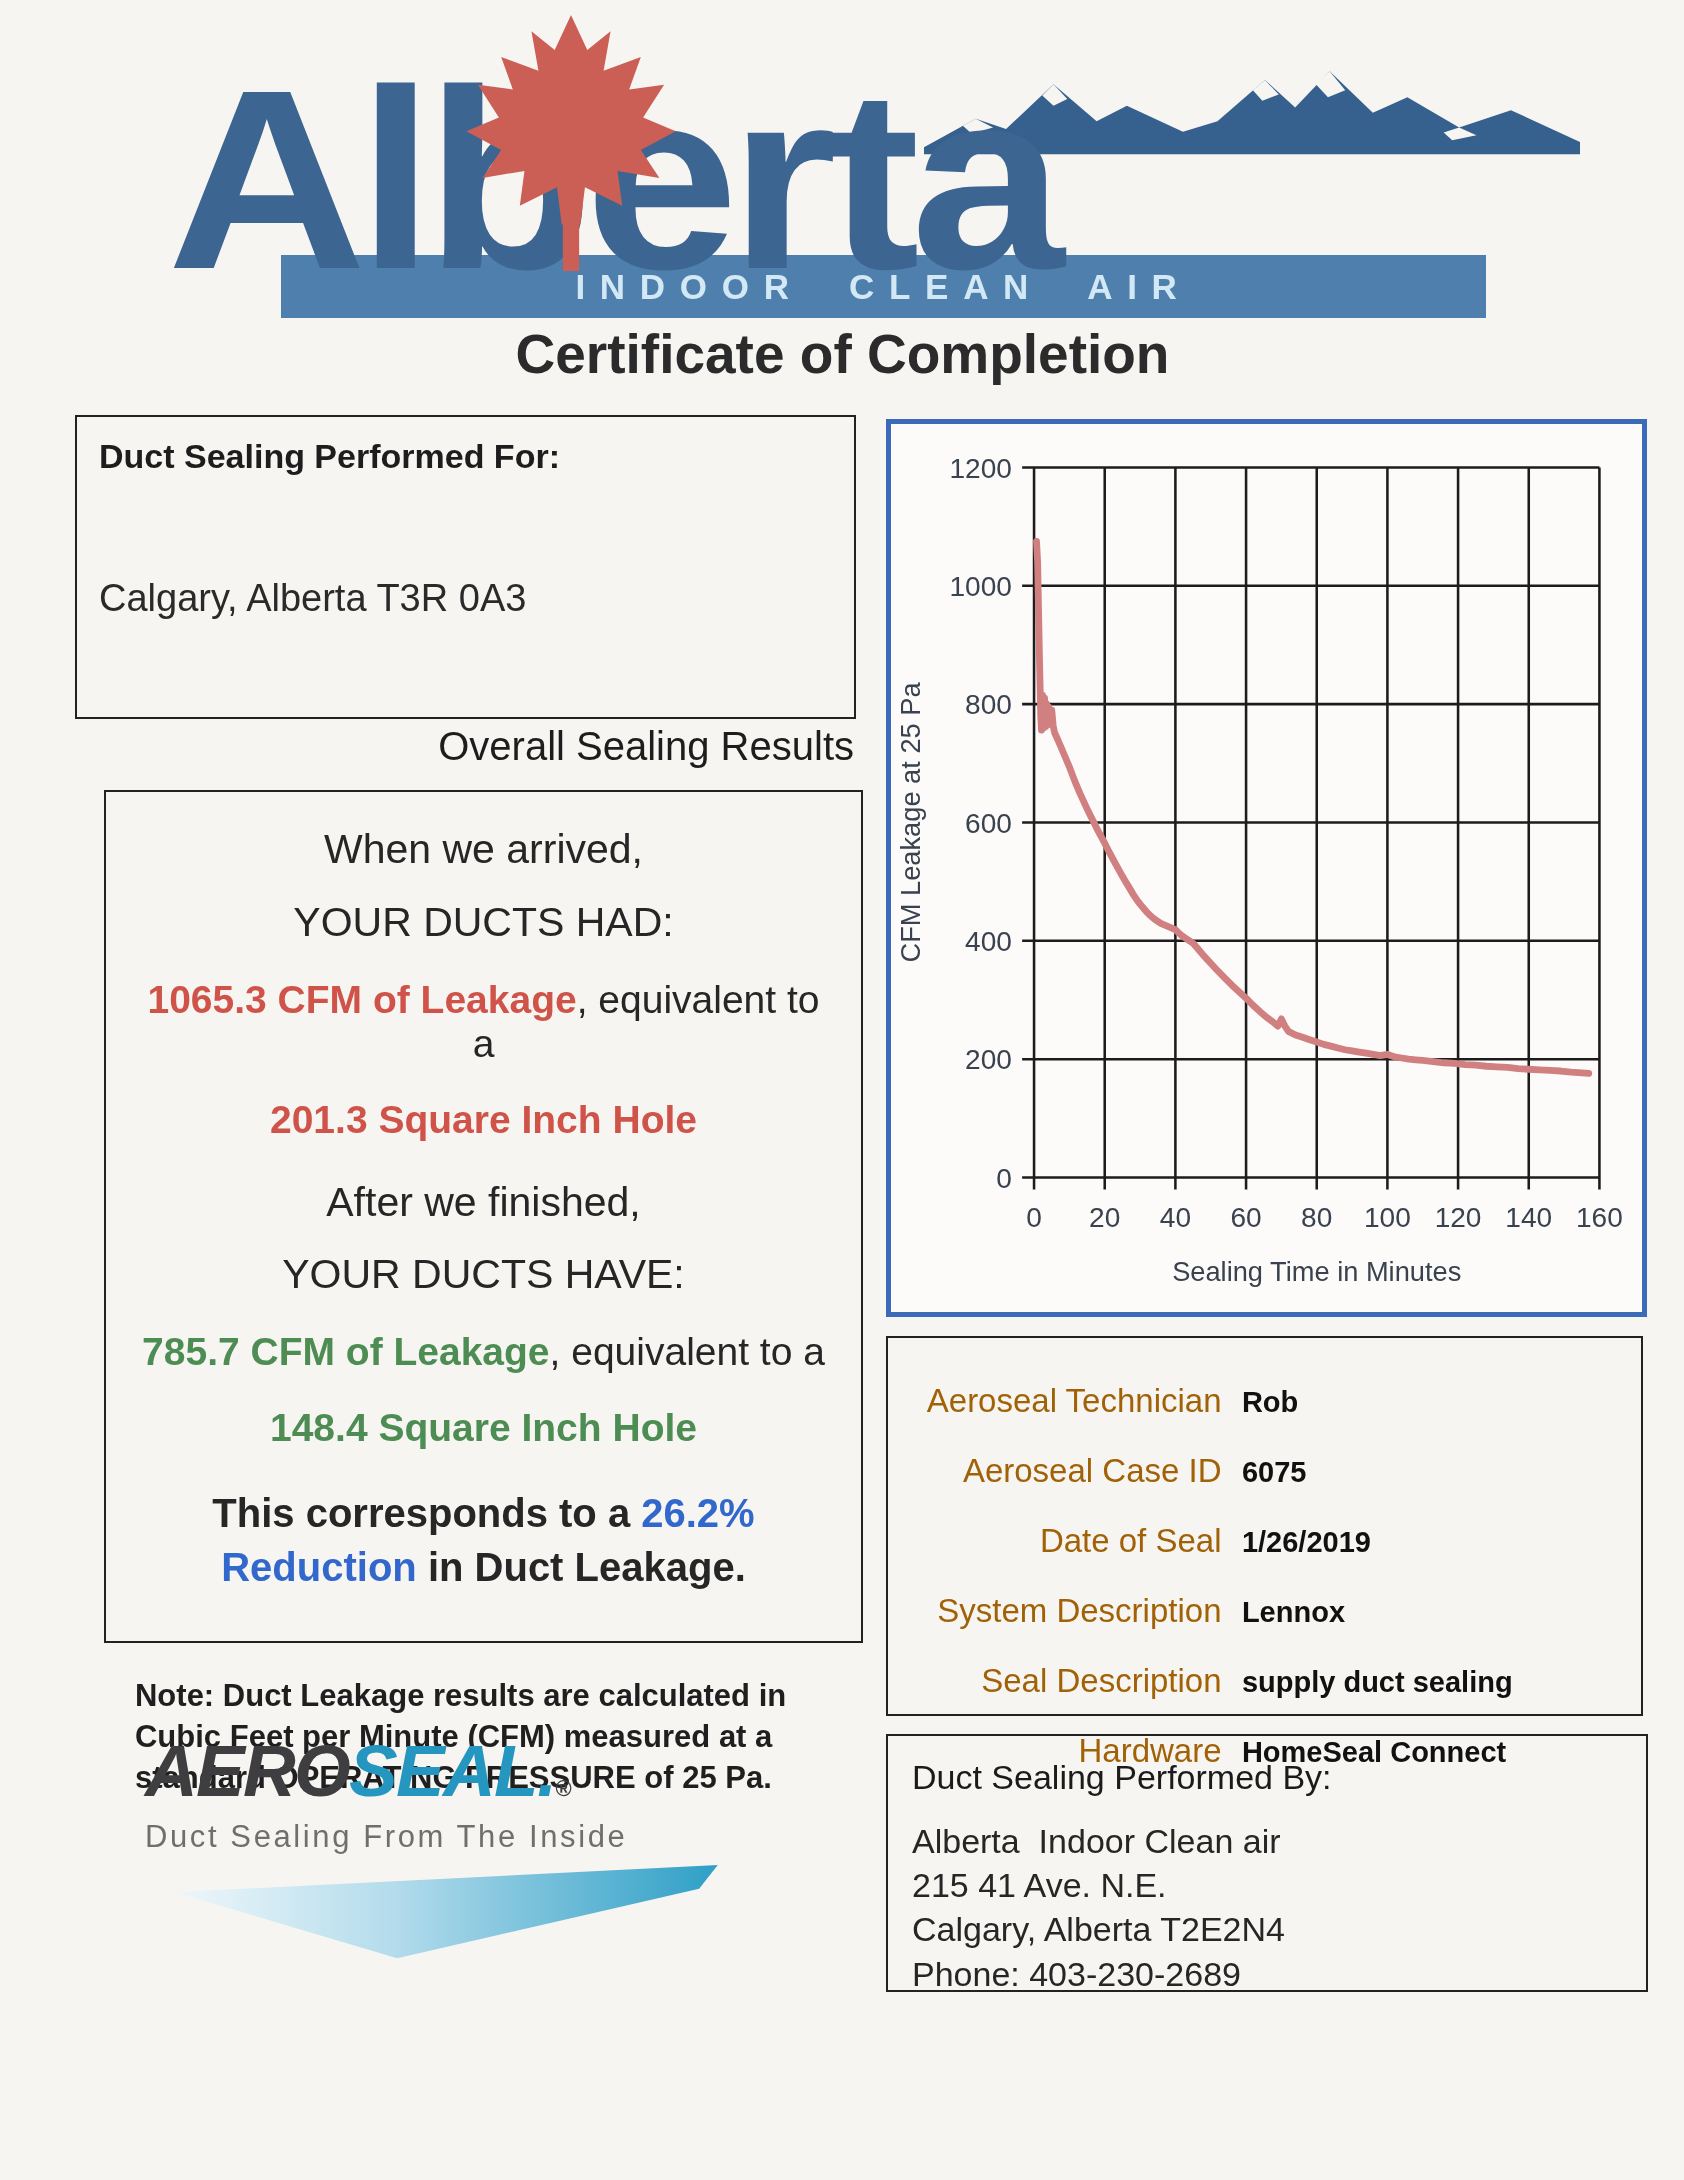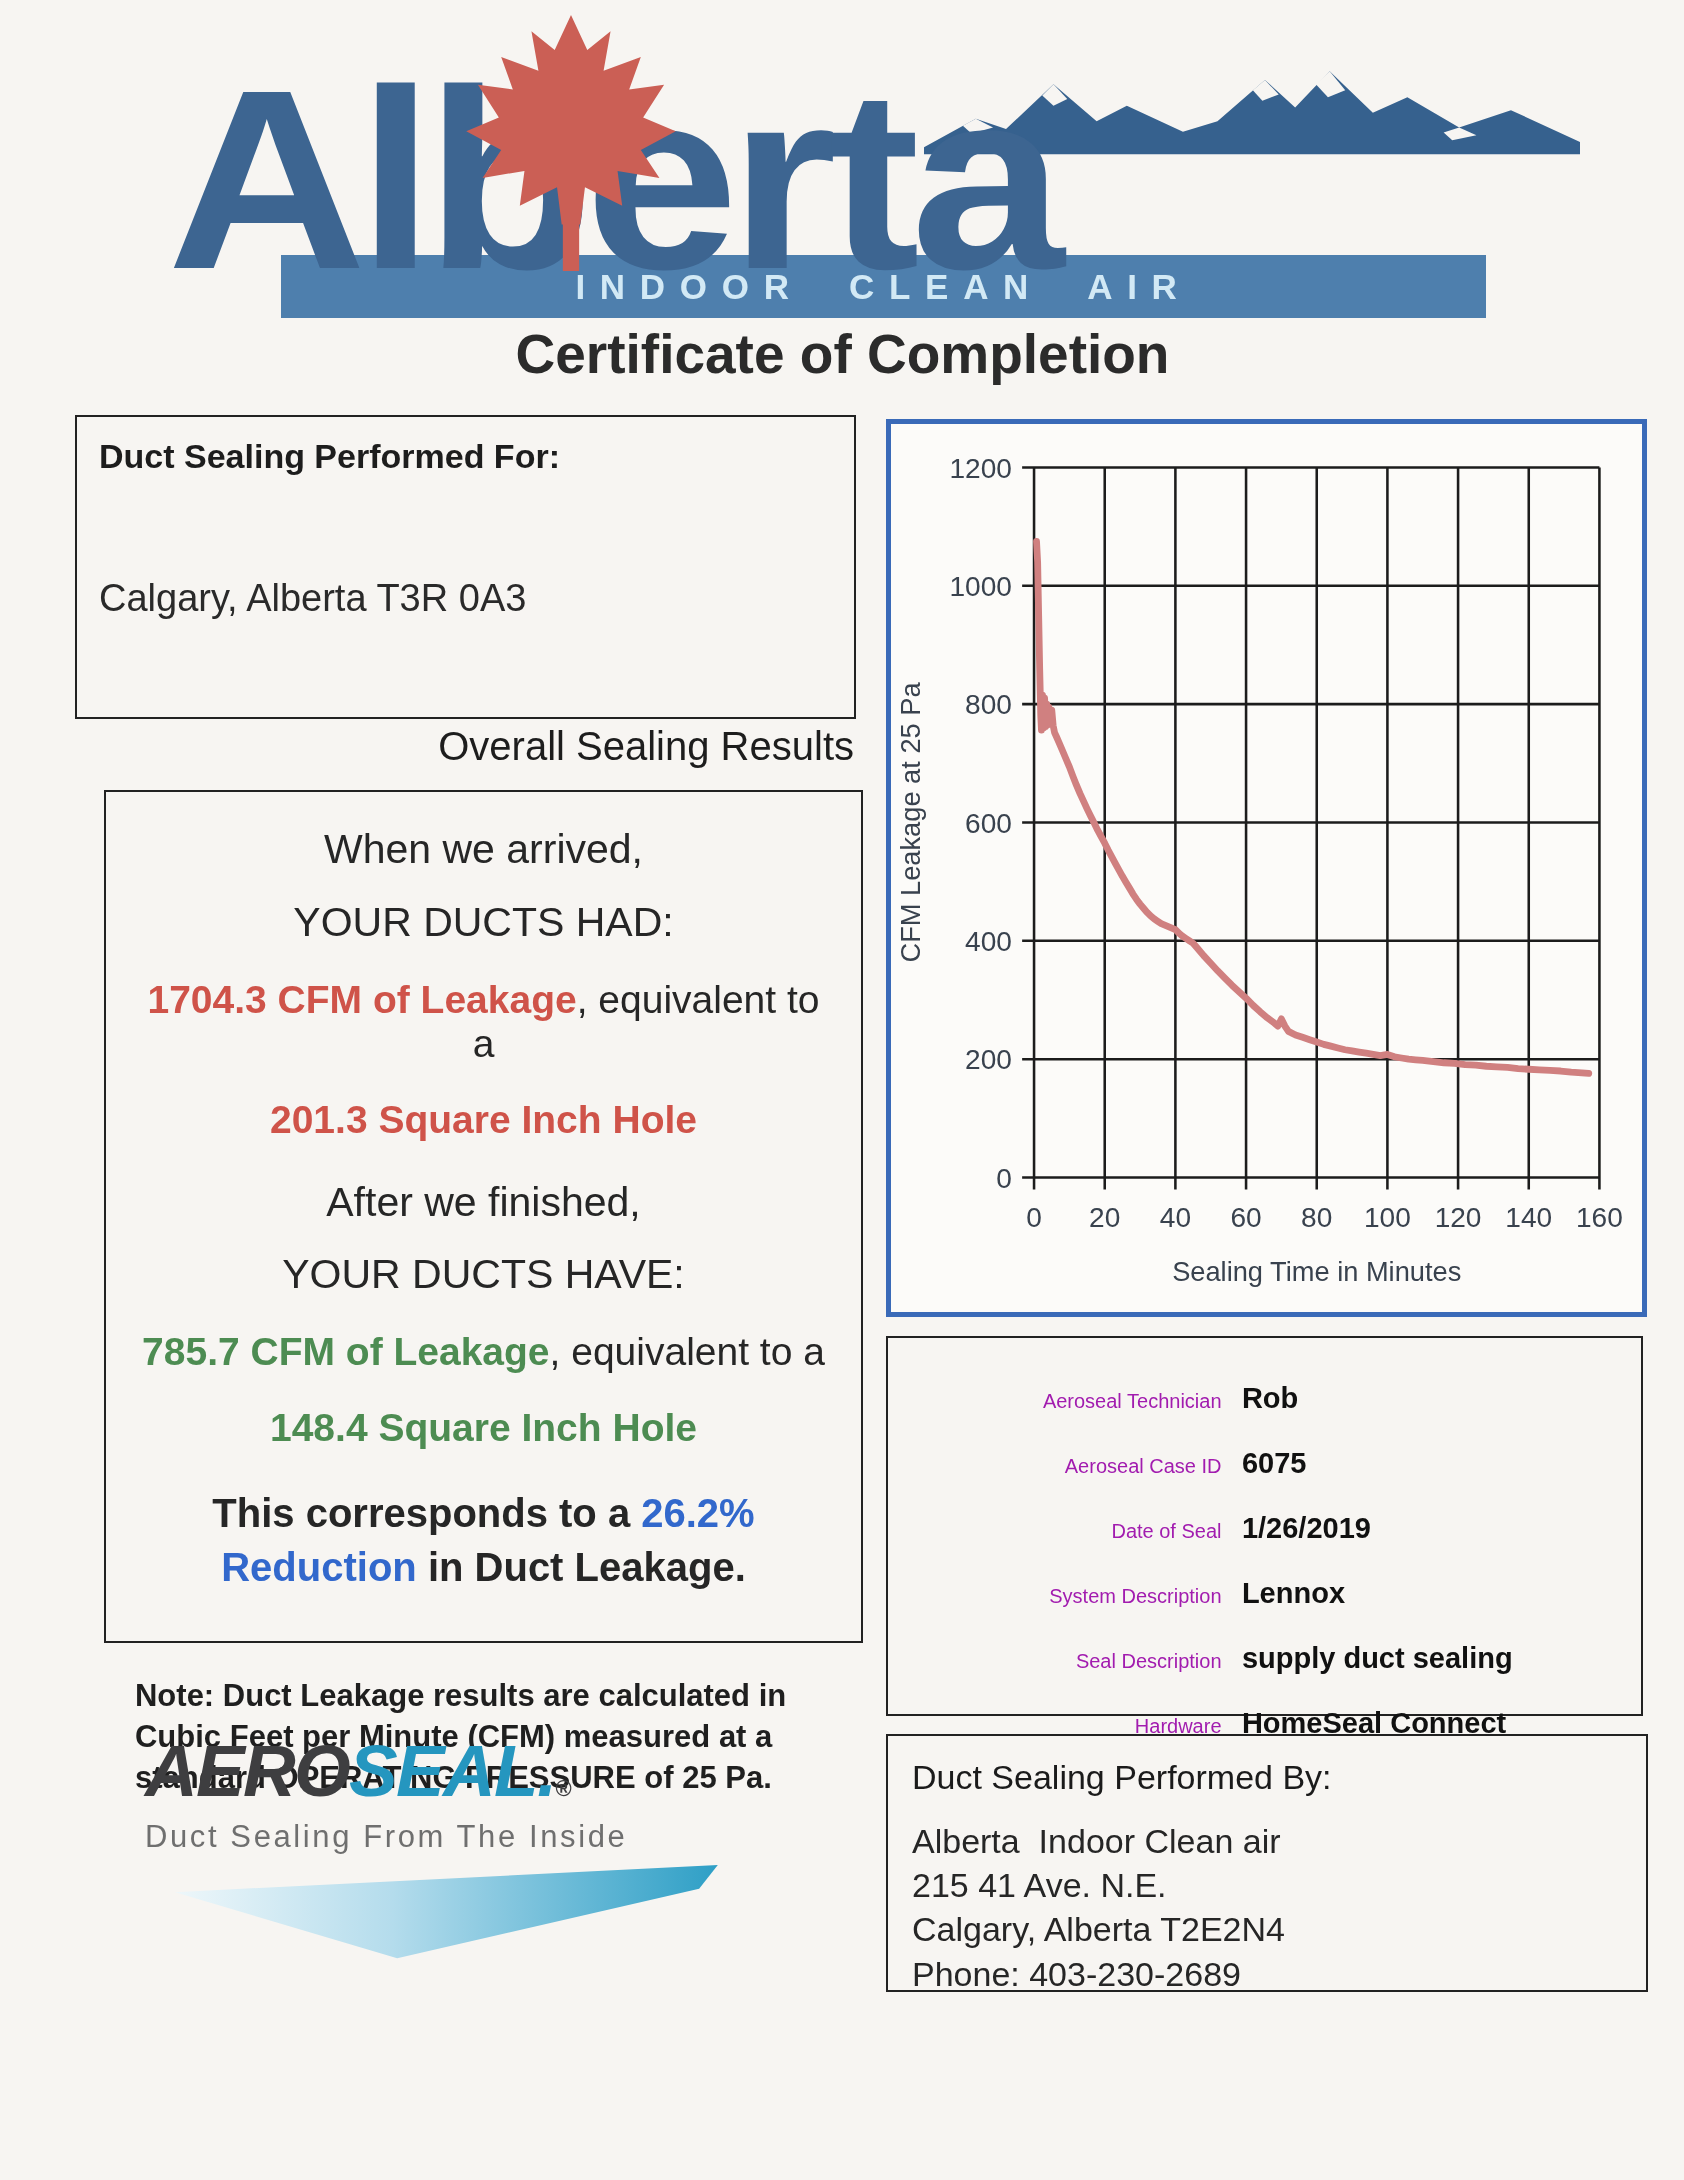--- a/index.html
+++ b/index.html
@@ -73,21 +73,21 @@
     border:5.1px solid #3a6ab8;background:#fcfbf9;
   }
   .chart-box svg{display:block;}
   .tick{font-size:33px;fill:#39424e;font-family:"Liberation Sans",sans-serif;}
   .axis-title{font-size:32px;fill:#39424e;font-family:"Liberation Sans",sans-serif;}
 
   
   .job-box{left:886px;top:1336px;width:753px;height:376px;}
   .job-rows{padding-top:44px;display:flex;flex-direction:column;gap:32px;}
   .job-row{display:flex;align-items:baseline;}
-  .job-label{width:47%;text-align:right;font-size:20px;color:#a21caf;padding-right:20.4px;box-sizing:border-box;}
+  .job-label{width:47%;text-align:right;font-size:33px;color:#a16207;padding-right:20.4px;box-sizing:border-box;}
   .job-value{font-size:29px;font-weight:bold;color:#111;}
 
   
   .aeroseal{left:145px;top:1729px;width:647px;height:230px;}
   .aero-word{font-size:73px;font-style:italic;font-weight:800;letter-spacing:-1.7px;white-space:nowrap;}
   .aero-dark{color:#3e3e40;}
   .aero-teal{color:#2596bf;}
   .aero-reg{font-size:22px;color:#3e3e40;font-style:normal;font-weight:bold;vertical-align:baseline;}
   .aero-tag{font-size:31px;color:#6f6f6f;letter-spacing:2.6px;margin-top:6.8px;white-space:nowrap;}
   .swoosh{margin-top:10.2px;margin-left:29px;}
@@ -129,21 +129,21 @@
   <div class="label">Duct Sealing Performed For:</div>
   <div class="city">Calgary, Alberta T3R 0A3</div>
 </div>
 
 <div class="abs results-heading">Overall Sealing Results</div>
 
 <div class="abs blackbox results-box">
   <div class="results-inner">
     <div class="r-line">When we arrived,</div>
     <div class="r-line">YOUR DUCTS HAD:</div>
-    <div class="r-val"><span class="before-c">1704.3 CFM of Leakage</span><span class="dark">, equivalent to a</span></div>
+    <div class="r-val"><span class="before-c">1065.3 CFM of Leakage</span><span class="dark">, equivalent to a</span></div>
     <div class="r-val before-c">201.3 Square Inch Hole</div>
     <div class="r-line" style="margin-top:37px;">After we finished,</div>
     <div class="r-line">YOUR DUCTS HAVE:</div>
     <div class="r-val"><span class="after-c">785.7 CFM of Leakage</span><span class="dark">, equivalent to a</span></div>
     <div class="r-val after-c">148.4 Square Inch Hole</div>
     <div class="reduction"><span>This corresponds to a </span><span class="reduction-c">26.2% Reduction</span><span> in Duct Leakage.</span></div>
     <div class="note">Note: Duct Leakage results are calculated in Cubic Feet per Minute (CFM) measured at a standard OPERATING PRESSURE of 25 Pa.</div>
   </div>
 </div>
 

